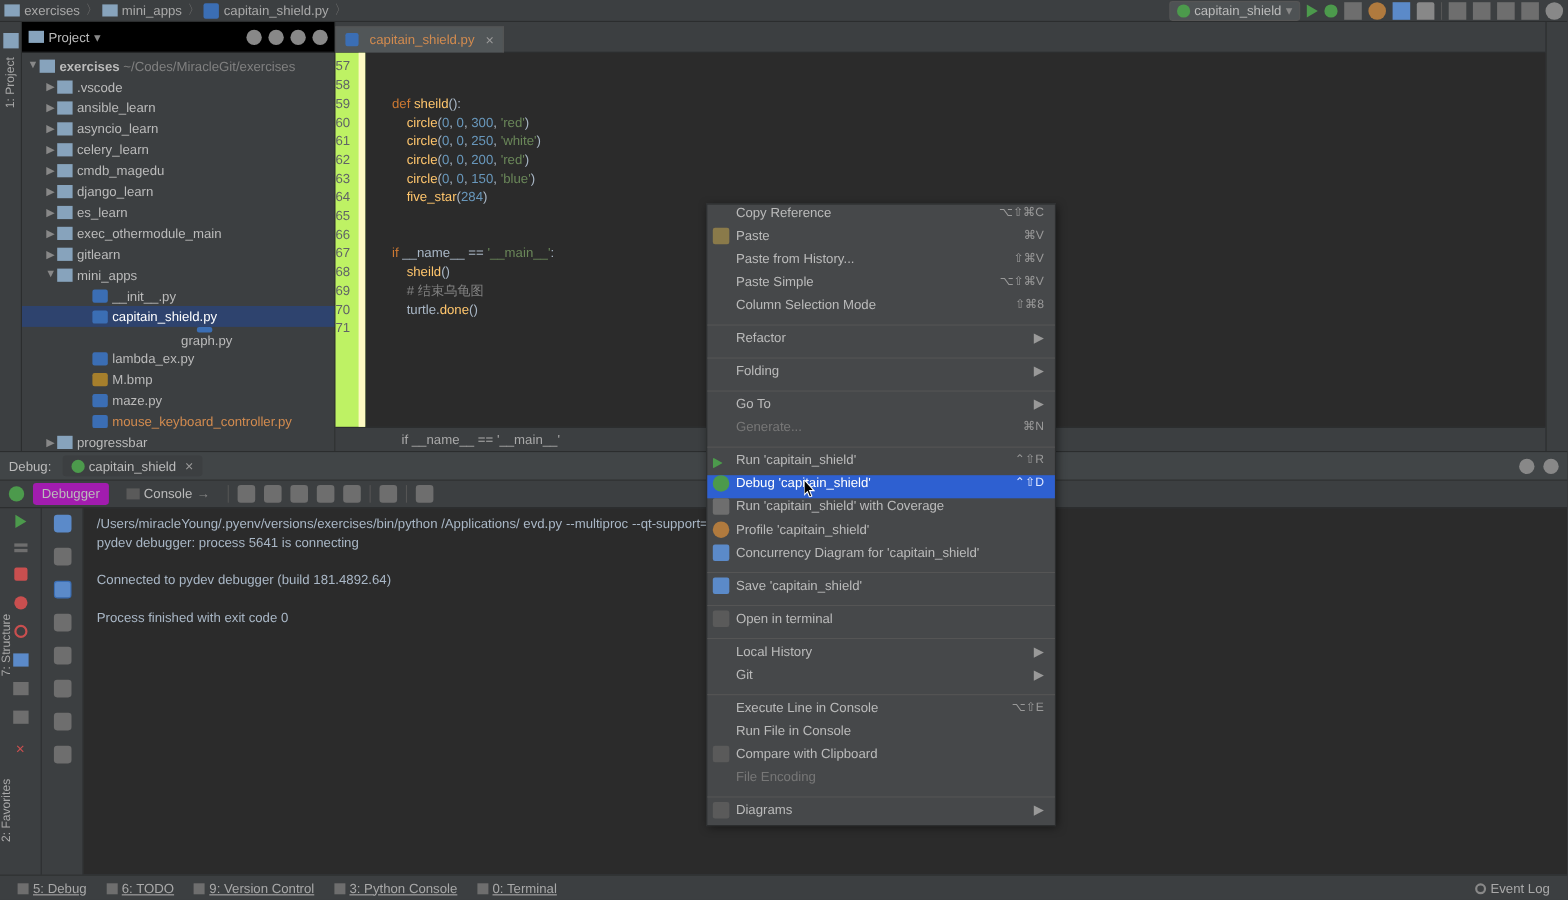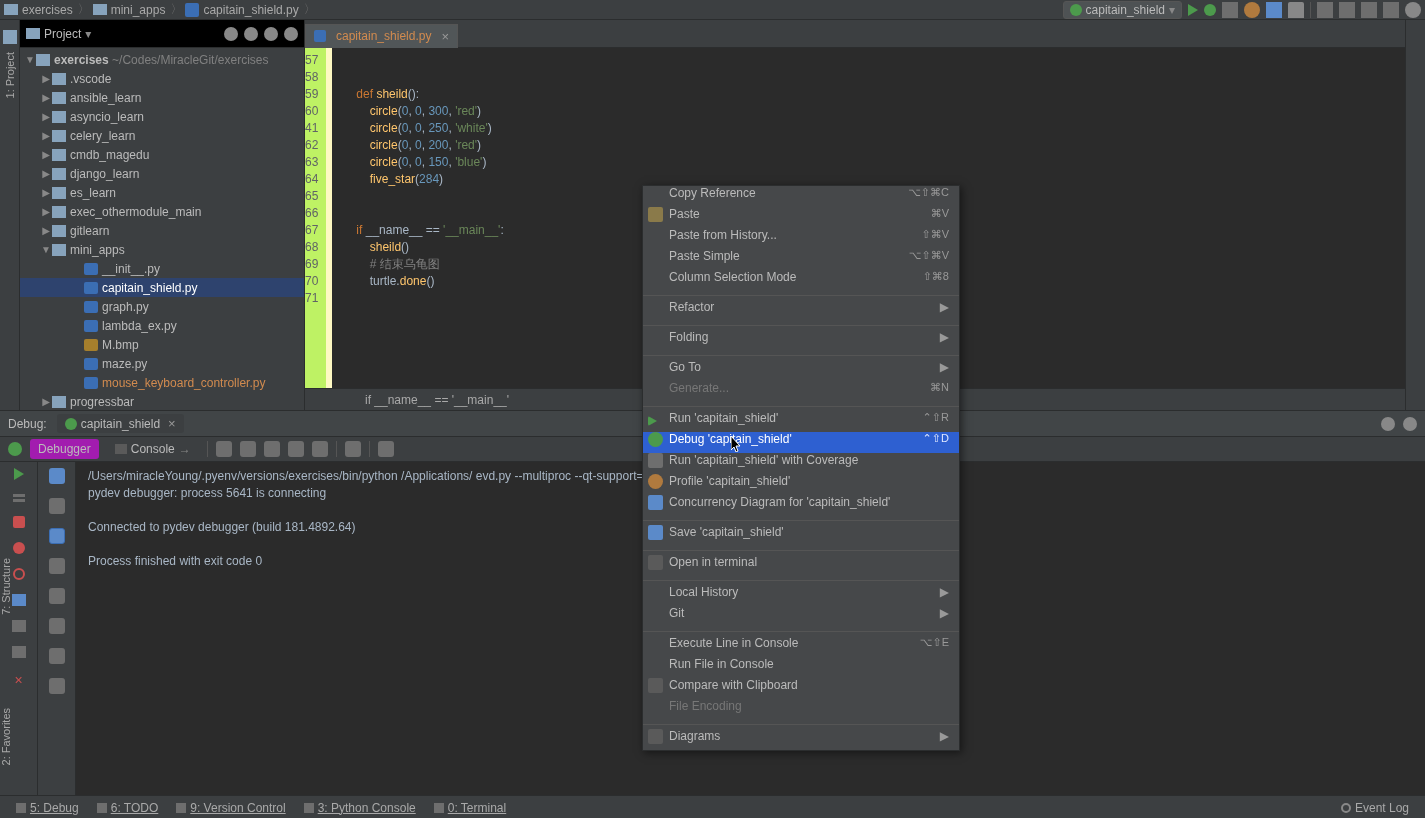--- a/index.html
+++ b/index.html
@@ -204,21 +204,21 @@
           <div class="tree-row" style="padding-left: 52px;">
             <span class="expander"></span>
             <div class="tree-icon file-py"></div>
             <span class="">__init__.py</span>
           </div>
           <div class="tree-row selected" style="padding-left: 52px;">
             <span class="expander"></span>
             <div class="tree-icon file-py"></div>
             <span class="">capitain_shield.py</span>
           </div>
-          <div class="tree-row" style="padding-left: 52px;">
+          <div class="tree-row" style="padding-left: 52px; flex-direction: column;">
             <span class="expander"></span>
             <div class="tree-icon file-py"></div>
             <span class="">graph.py</span>
           </div>
           <div class="tree-row" style="padding-left: 52px;">
             <span class="expander"></span>
             <div class="tree-icon file-py"></div>
             <span class="">lambda_ex.py</span>
           </div>
           <div class="tree-row" style="padding-left: 52px;">
@@ -252,21 +252,21 @@
         <span class="fname">capitain_shield.py</span>
         <span class="small-close">×</span>
       </div>
     </div>
     <div class="editor-content">
       <div class="gutter" id="gutter">
           <div>57</div>
           <div>58</div>
           <div>59</div>
           <div>60</div>
-          <div>41</div>
+          <div>61</div>
           <div>62</div>
           <div>63</div>
           <div>64</div>
           <div>65</div>
           <div>66</div>
           <div>67</div>
           <div>68</div>
           <div>69</div>
           <div>70</div>
           <div>71</div>

